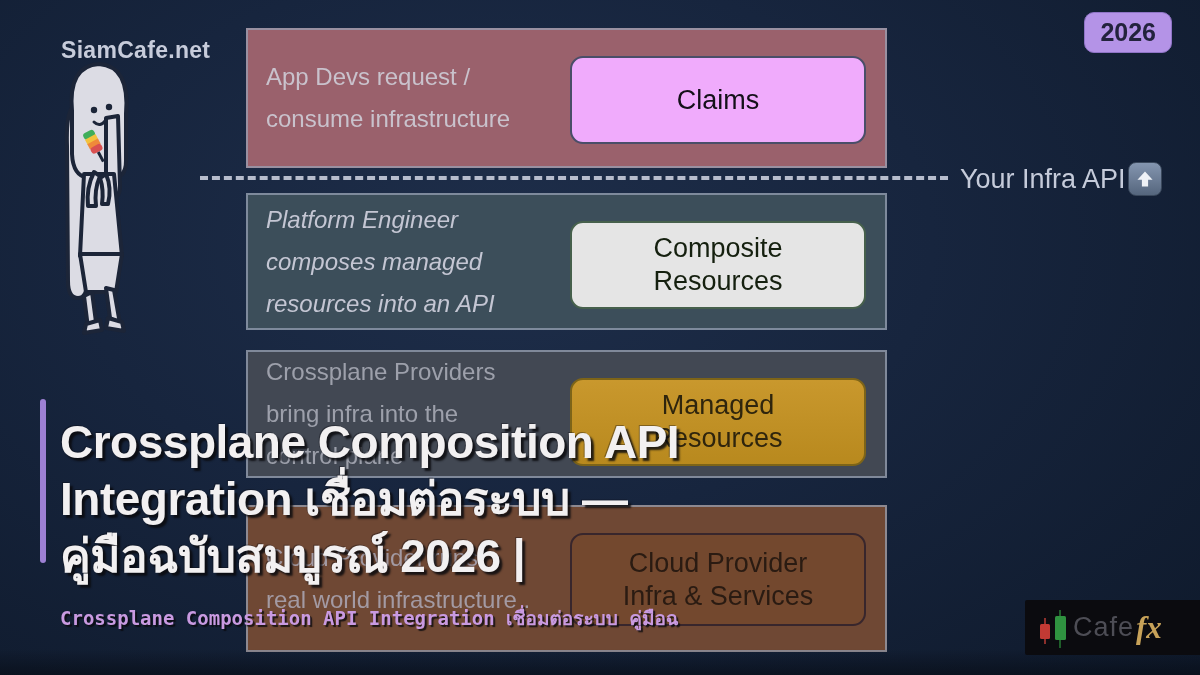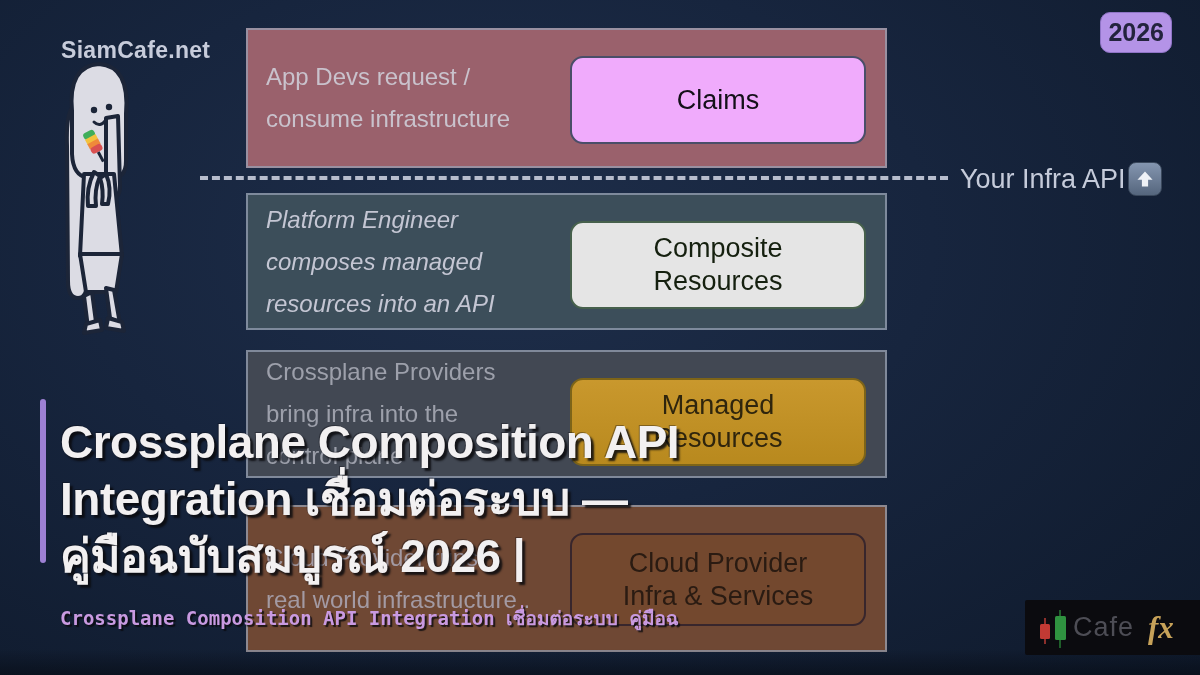--- a/index.html
+++ b/index.html
@@ -9,21 +9,21 @@
     background:radial-gradient(ellipse 950px 620px at 42% 36%, #1e2e4a 0%, #17253e 45%, #0f1a2c 100%);
   }
   .stage::after{
     content:"";position:absolute;left:0;right:0;bottom:0;height:26px;
     background:linear-gradient(to bottom, rgba(5,9,16,0), rgba(5,9,16,.55));
     pointer-events:none;
   }
   
   .site-name{position:absolute;left:28px;top:37px;font-size:23px;font-weight:bold;color:#c7ccdb;letter-spacing:.3px;margin-left:33px;}
   .year-badge{
-    position:absolute;right:28px;top:12px;padding:5px 7px;
+    position:absolute;right:28px;top:12px;padding:5px 15px;
     background:#b493e7;border:1px solid #8f74c6;border-radius:10px;
     color:#23233d;font-size:25px;font-weight:bold;
   }
   
   .mascot{position:absolute;left:42px;top:56px;}
   
   .drow{position:absolute;left:246px;width:641px;border:2px solid rgba(152,162,182,.72);box-sizing:border-box;}
   .drow-1{top:28px;height:140px;background:#9a616c;}
   .drow-2{top:193px;height:137px;background:#3c4e5a;}
   .drow-3{top:350px;height:128px;background:#424853;}
@@ -68,21 +68,21 @@
     font-family:"DejaVu Sans Mono",monospace;font-weight:bold;font-size:19px;color:#c99ae1;
     text-shadow:2px 2px 1px rgba(10,10,14,.8);
   }
   
   .fx-logo{
     position:absolute;left:1025px;top:600px;width:188px;height:55px;
     background:#0b0b0f;border-radius:2px;z-index:6;
     display:flex;align-items:center;padding-left:10px;box-sizing:border-box;
   }
   .fx-logo .cafe{font-size:27px;color:#4d4d55;letter-spacing:1px;}
-  .fx-logo .fx{font-family:"Liberation Serif",serif;font-style:italic;font-weight:bold;font-size:31px;color:#c7a259;margin-left:14px;}
+  .fx-logo .fx{font-family:"Liberation Serif",serif;font-style:italic;font-weight:bold;font-size:31px;color:#c7a259;margin-left:2px;}
 </style>
 </head>
 <body>
 
 <div class="stage">
 
   <div class="site-name">SiamCafe.net</div>
   <div class="year-badge">2026</div>
 
   <svg class="mascot" width="100" height="280" viewBox="0 0 100 280">

